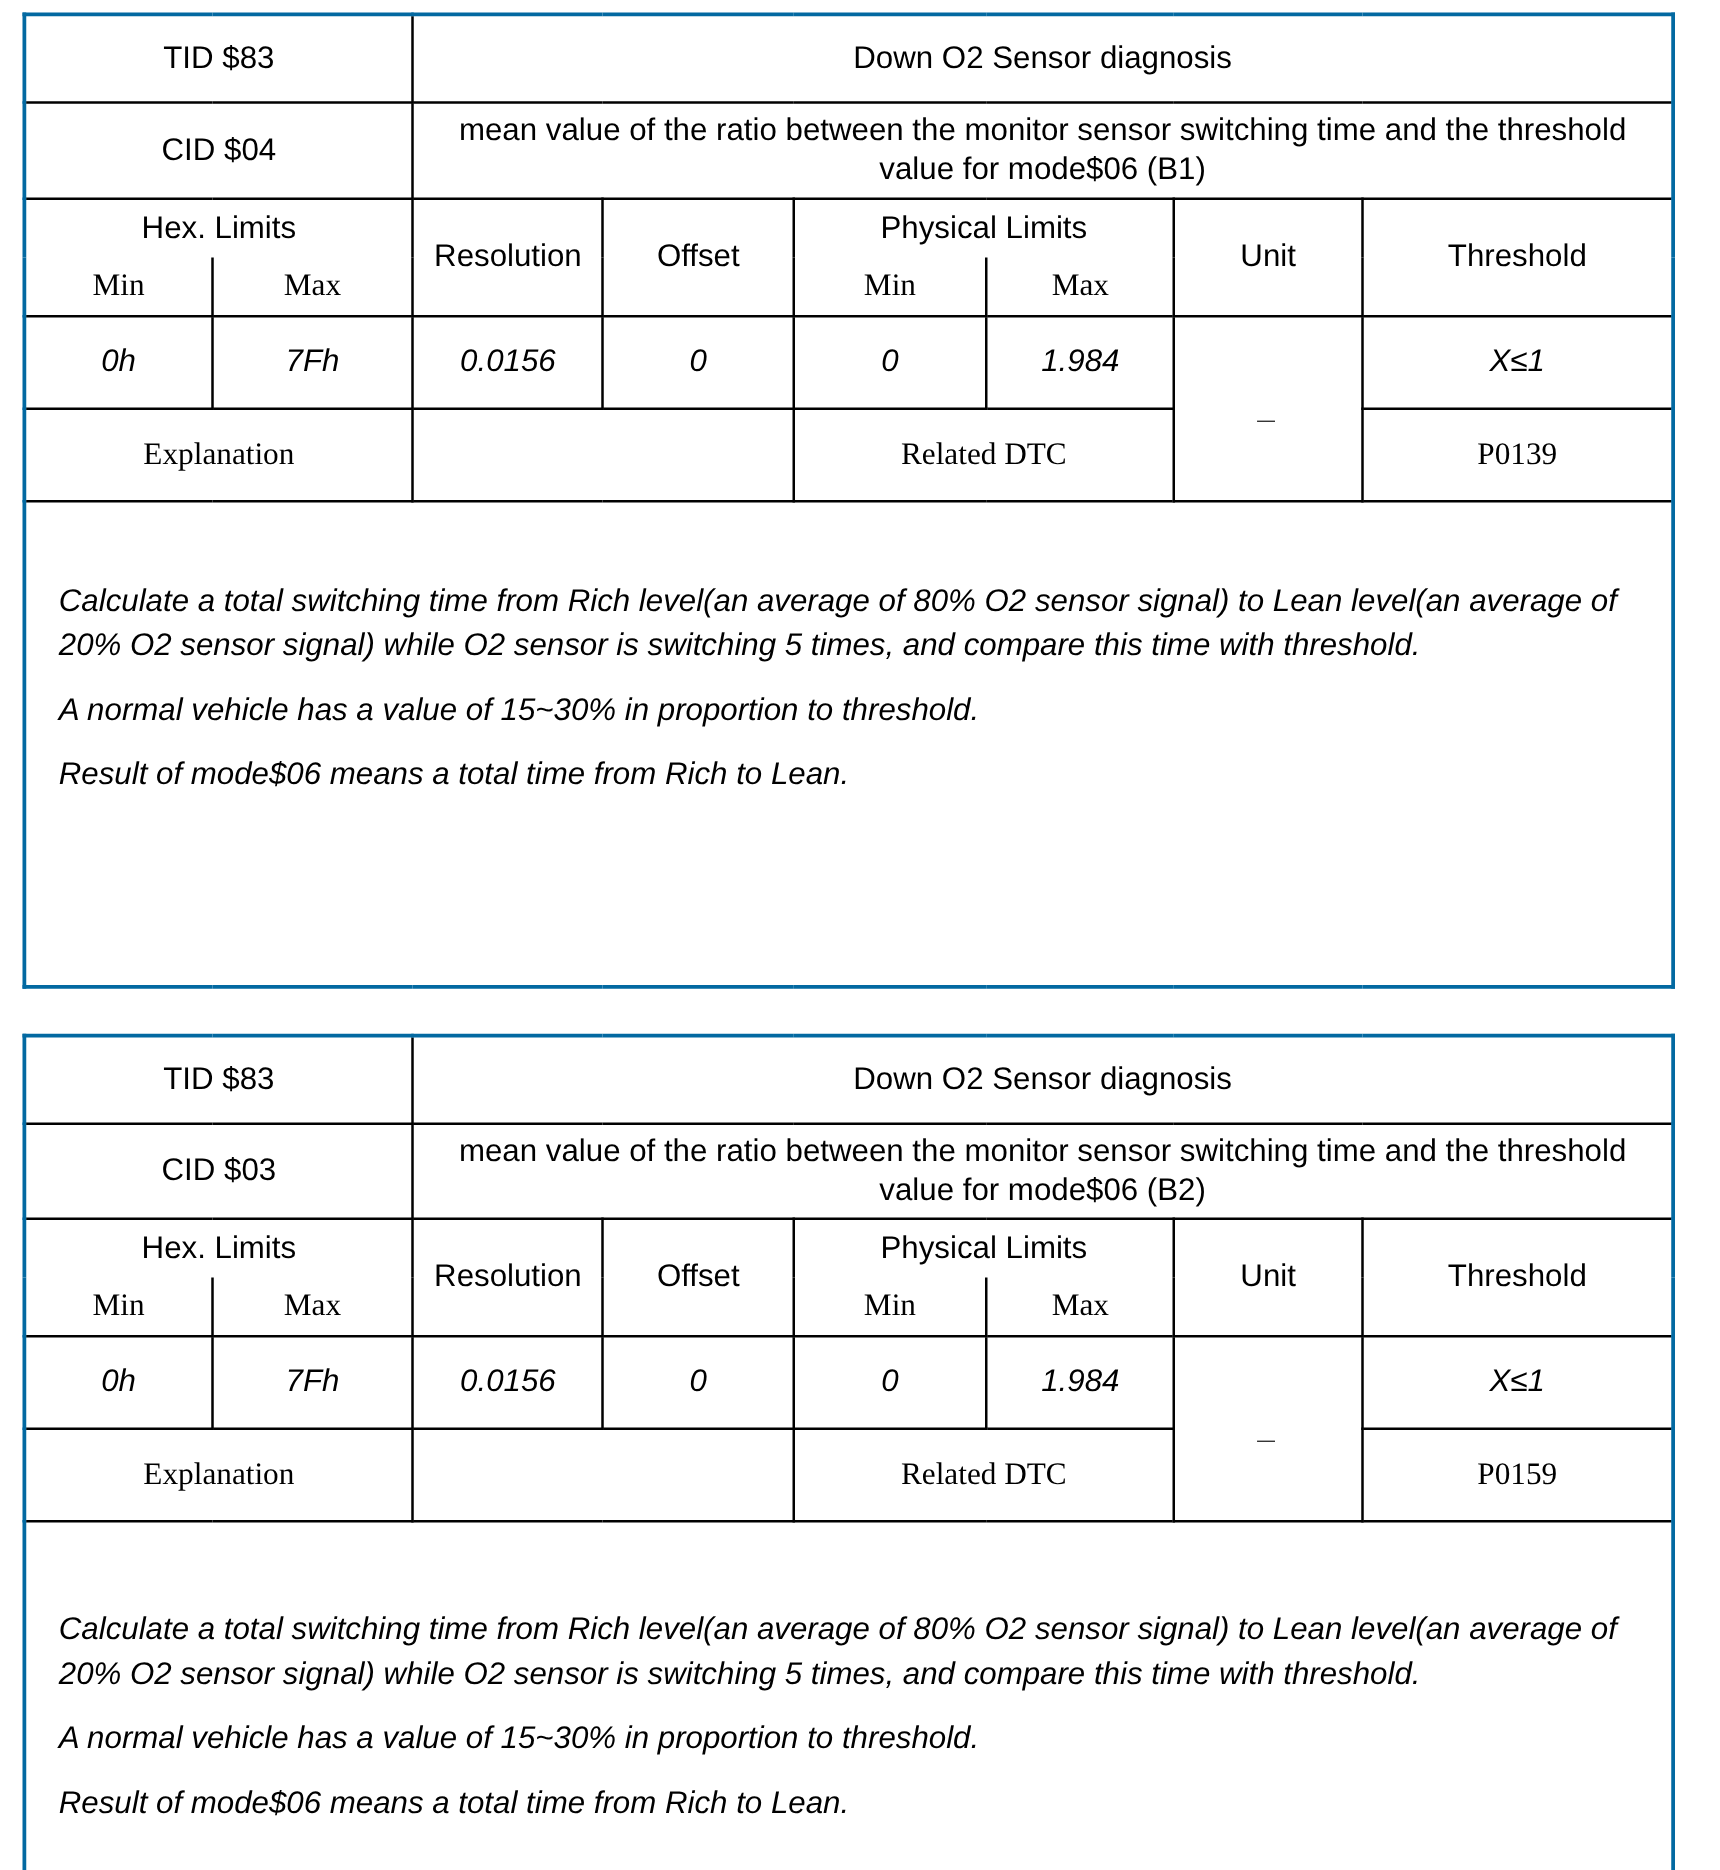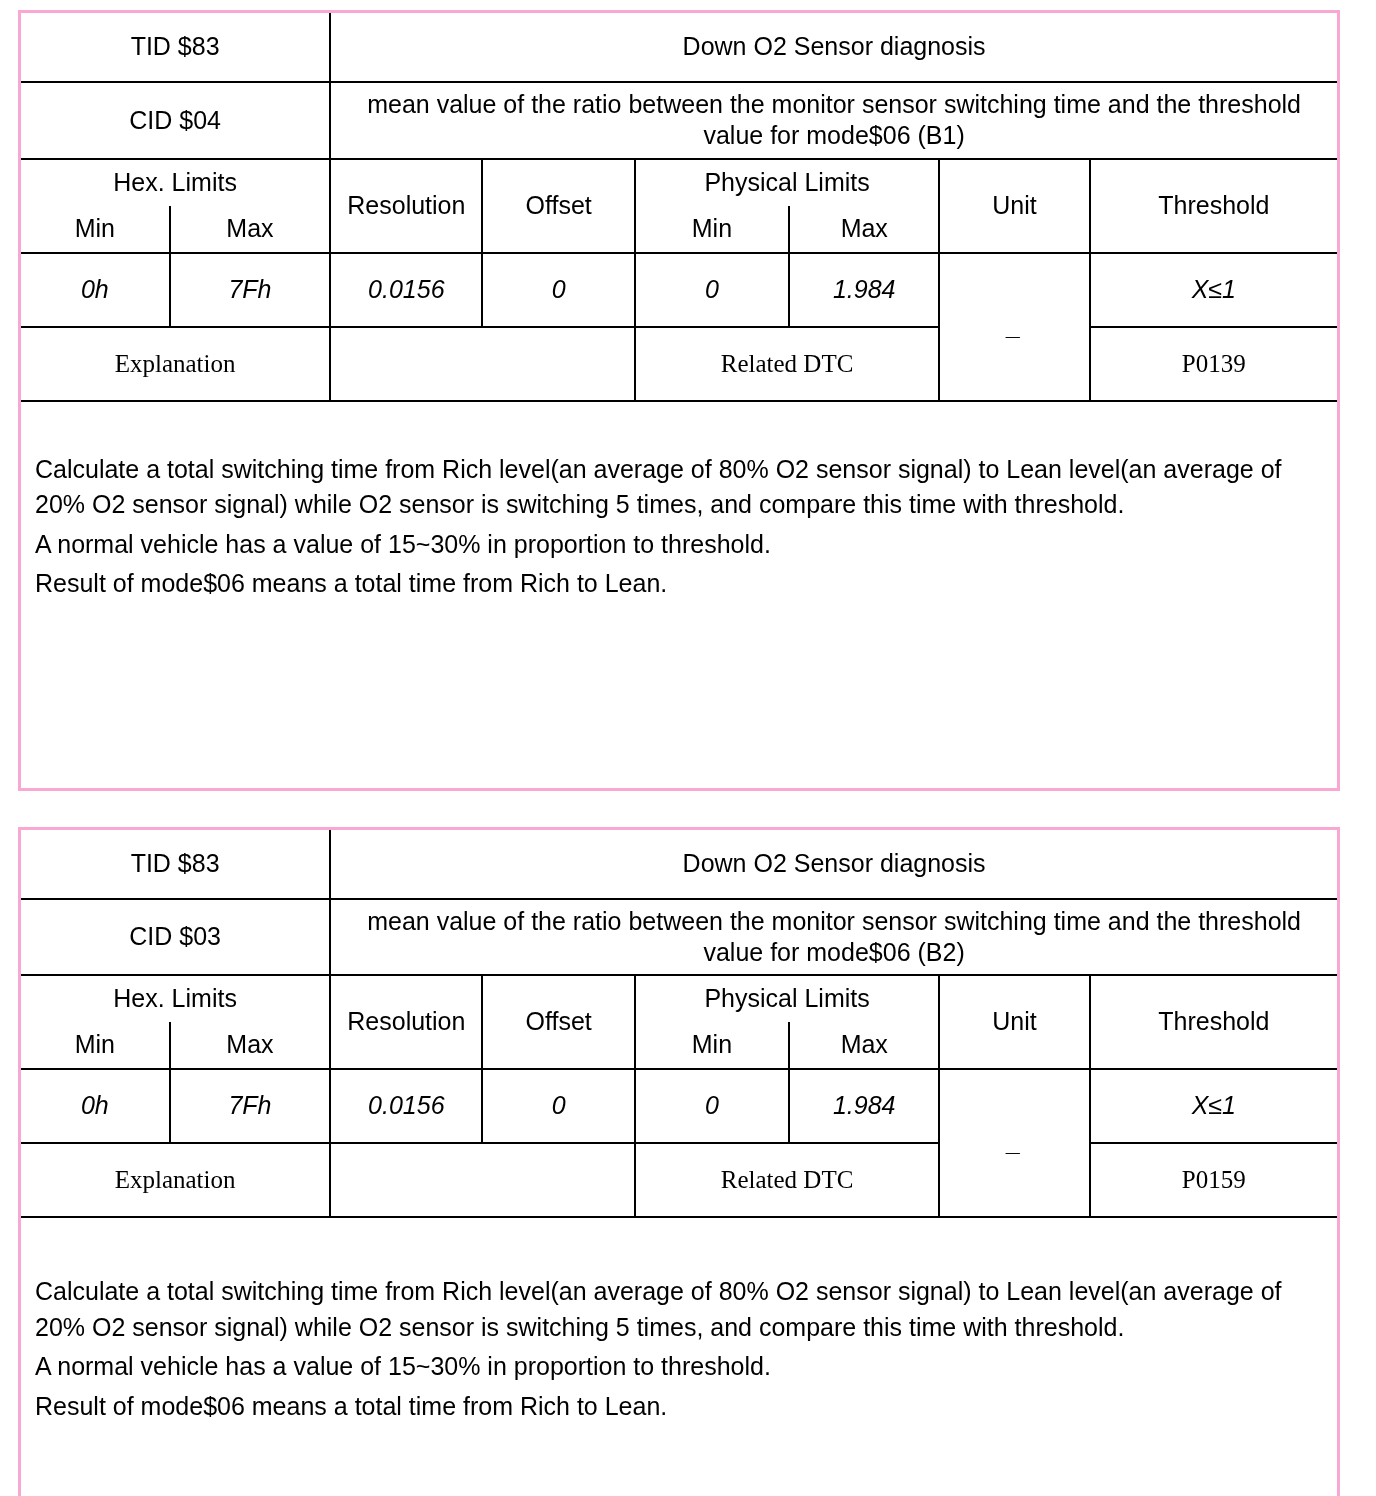--- a/index.html
+++ b/index.html
@@ -15,21 +15,21 @@
   }
   .page {
     width: 1376px;
     box-sizing: border-box;
     padding: 10px 18px 0 18px;
   }
   .diag-table {
     width: 1322px;
     border-collapse: collapse;
     table-layout: fixed;
-    border: 3px solid #f9a8d4;
+    border: 3px solid #0369a1;
     margin-bottom: 36px;
   }
   .diag-table td {
     border: 2px solid #000;
     text-align: center;
     vertical-align: middle;
     font-size: 25px;
     padding: 6px 4px;
     line-height: 1.25;
   }
@@ -45,22 +45,22 @@
     padding: 46px 10px 10px 10px;
     font-size: 25px;
     line-height: 1.42;
   }
   .desc-row.second td {
     height: 330px;
     padding: 52px 10px 10px 10px;
   }
   .nb-top { border-top: none !important; }
   .nb-bottom { border-bottom: none !important; }
-  .subhdr { font-size: 25px; }
-  .p-line { margin: 4px; }
+  .subhdr { font-size: 25px; font-family: Liberation Serif, serif; }
+  .p-line { margin: 16px; font-style: italic; }
   .blank { }
 </style>
 </head>
 <body>
 
 <div class="page">
 
   <table class="diag-table">
     <colgroup>
       <col style="width:148px">

